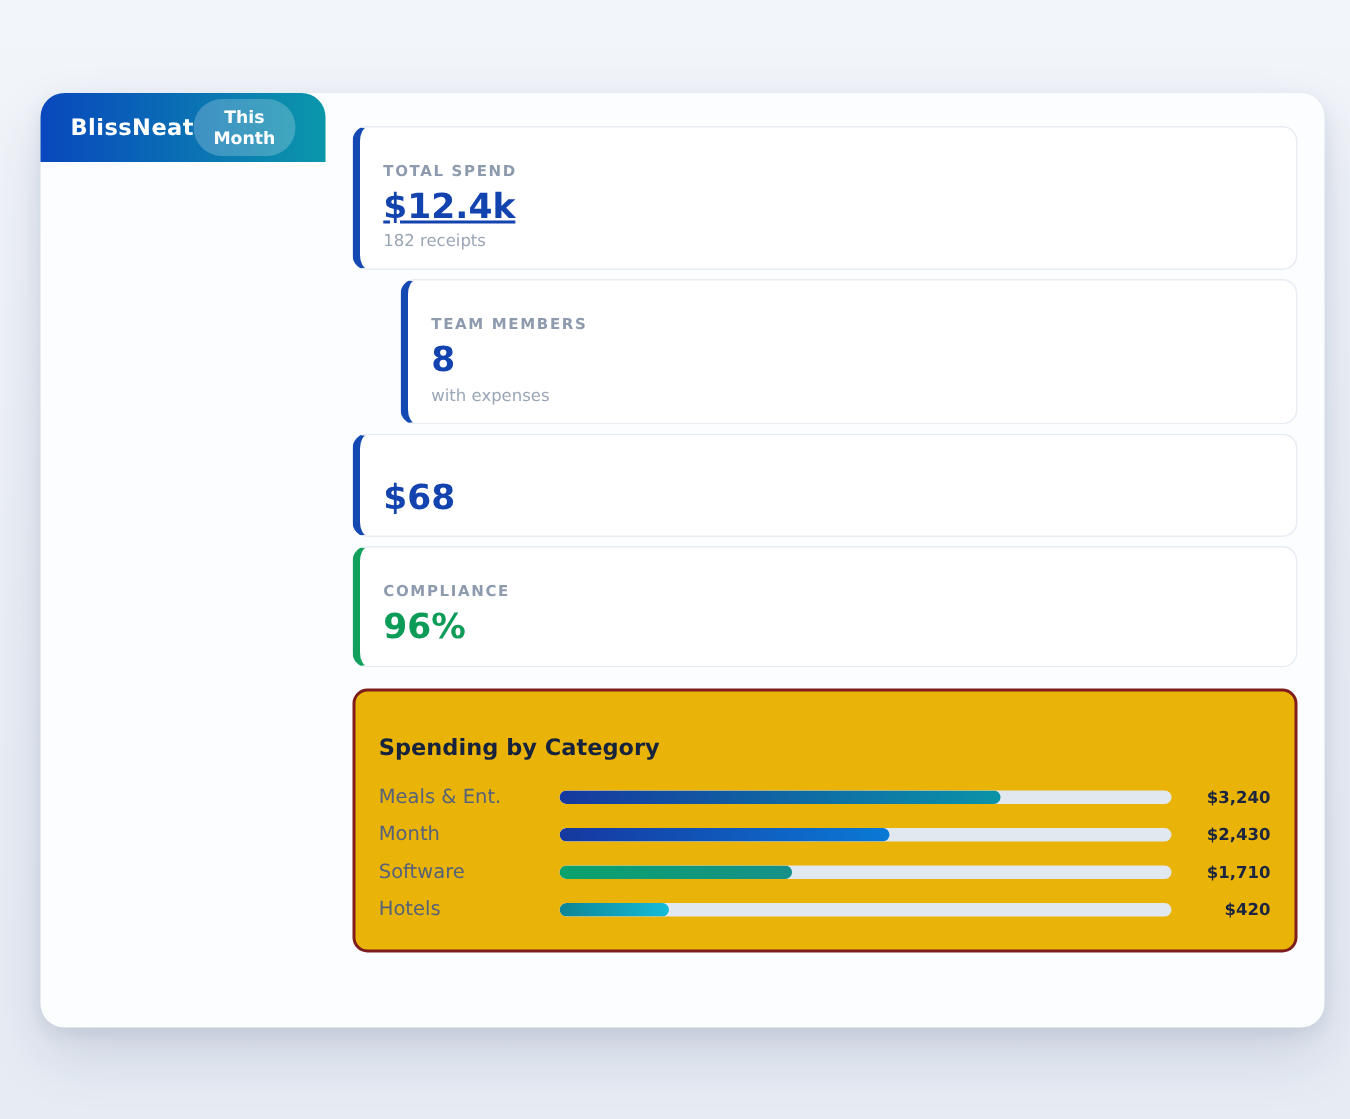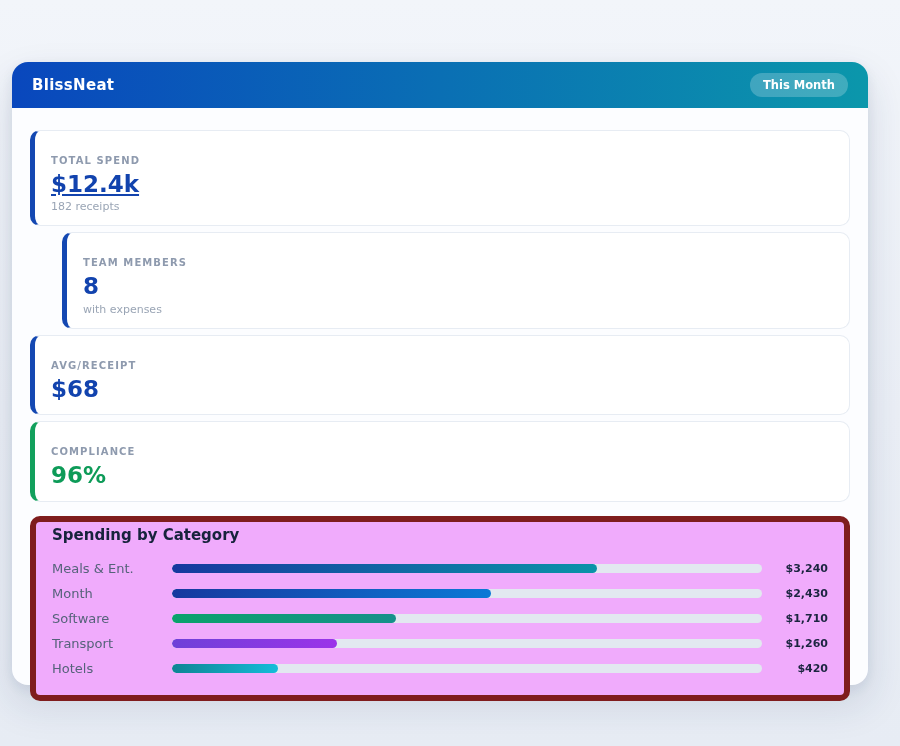--- a/index.html
+++ b/index.html
@@ -5,27 +5,26 @@
   * { margin: 0; padding: 0; box-sizing: border-box; }
   html, body { width: 900px; height: 746px; }
   body {
     font-family: "DejaVu Sans", "Liberation Sans", sans-serif;
     background: linear-gradient(180deg, #f2f5fa 0%, #ebeff6 55%, #e7ecf4 100%);
     position: relative;
     overflow: hidden;
   }
   .panel {
     position: absolute;
-    left: 12px; top: 62px;
+    left: 27px; top: 62px;
     width: 856px; height: 623px;
     background: #fcfdff;
     border-radius: 16px;
     box-shadow: 0 18px 40px rgba(30, 50, 90, 0.14), 0 4px 12px rgba(30, 50, 90, 0.08);
     display: flex;
-    flex-direction: column;
   }
   .app-header {
     height: 46px;
     flex: 0 0 46px;
     border-radius: 16px 16px 0 0;
     display: flex;
     align-items: center;
     padding: 0 20px;
   }
   .app-title {
@@ -71,24 +70,24 @@
     font-weight: bold;
     margin-top: 5px;
     line-height: 1.15;
   }
   .stat-sub {
     font-size: 11px;
     color: #9aa5b5;
     margin-top: 3px;
   }
   .chart-card {
-    background: #f0abfc;
-    border: 6px solid #7f1d1d;
+    background: #eab308;
+    border: 2px solid #7f1d1d;
     border-radius: 10px;
-    padding: 4px 16px 14px 16px;
+    padding: 28px 16px 14px 16px;
     margin-top: 14px;
   }
   .chart-title {
     font-size: 15px;
     font-weight: bold;
     color: #17233c;
     margin-bottom: 12px;
   }
   .chart-row {
     display: grid;
@@ -137,21 +136,20 @@
       <div class="stat-sub">182 receipts</div>
     </div>
 
     <div class="stat-card" style="border-left-color: rgb(20, 72, 178); margin-left: 32px;">
       <div class="stat-label">TEAM MEMBERS</div>
       <div class="stat-value" style="color: rgb(18, 67, 174);">8</div>
       <div class="stat-sub">with expenses</div>
     </div>
 
     <div class="stat-card" style="border-left-color: rgb(20, 72, 178);">
-      <div class="stat-label">AVG/RECEIPT</div>
       <div class="stat-value" style="color: rgb(18, 67, 174);">$68</div>
     </div>
 
     <div class="stat-card" style="border-left-color: rgb(18, 160, 92);">
       <div class="stat-label">COMPLIANCE</div>
       <div class="stat-value" style="color: rgb(13, 155, 88);">96%</div>
     </div>
 
     <div class="chart-card">
       <div class="chart-title">Spending by Category</div>
@@ -173,27 +171,20 @@
       </div>
 
       <div class="chart-row">
         <div class="chart-row-label">Software</div>
         <div class="bar-track" style="background: rgb(226, 232, 240);">
           <div class="bar-fill" style="width: 38%; background: linear-gradient(90deg, rgb(10, 162, 107), rgb(22, 144, 138));"></div>
         </div>
         <div class="chart-row-value">$1,710</div>
       </div>
 
-      <div class="chart-row">
-        <div class="chart-row-label">Transport</div>
-        <div class="bar-track" style="background: rgb(226, 232, 240);">
-          <div class="bar-fill" style="width: 28%; background: linear-gradient(90deg, rgb(111, 64, 216), rgb(155, 51, 233));"></div>
-        </div>
-        <div class="chart-row-value">$1,260</div>
-      </div>
 
       <div class="chart-row">
         <div class="chart-row-label">Hotels</div>
         <div class="bar-track" style="background: rgb(226, 232, 240);">
           <div class="bar-fill" style="width: 18%; background: linear-gradient(90deg, rgb(14, 132, 148), rgb(21, 188, 217));"></div>
         </div>
         <div class="chart-row-value">$420</div>
       </div>
 
     </div>

